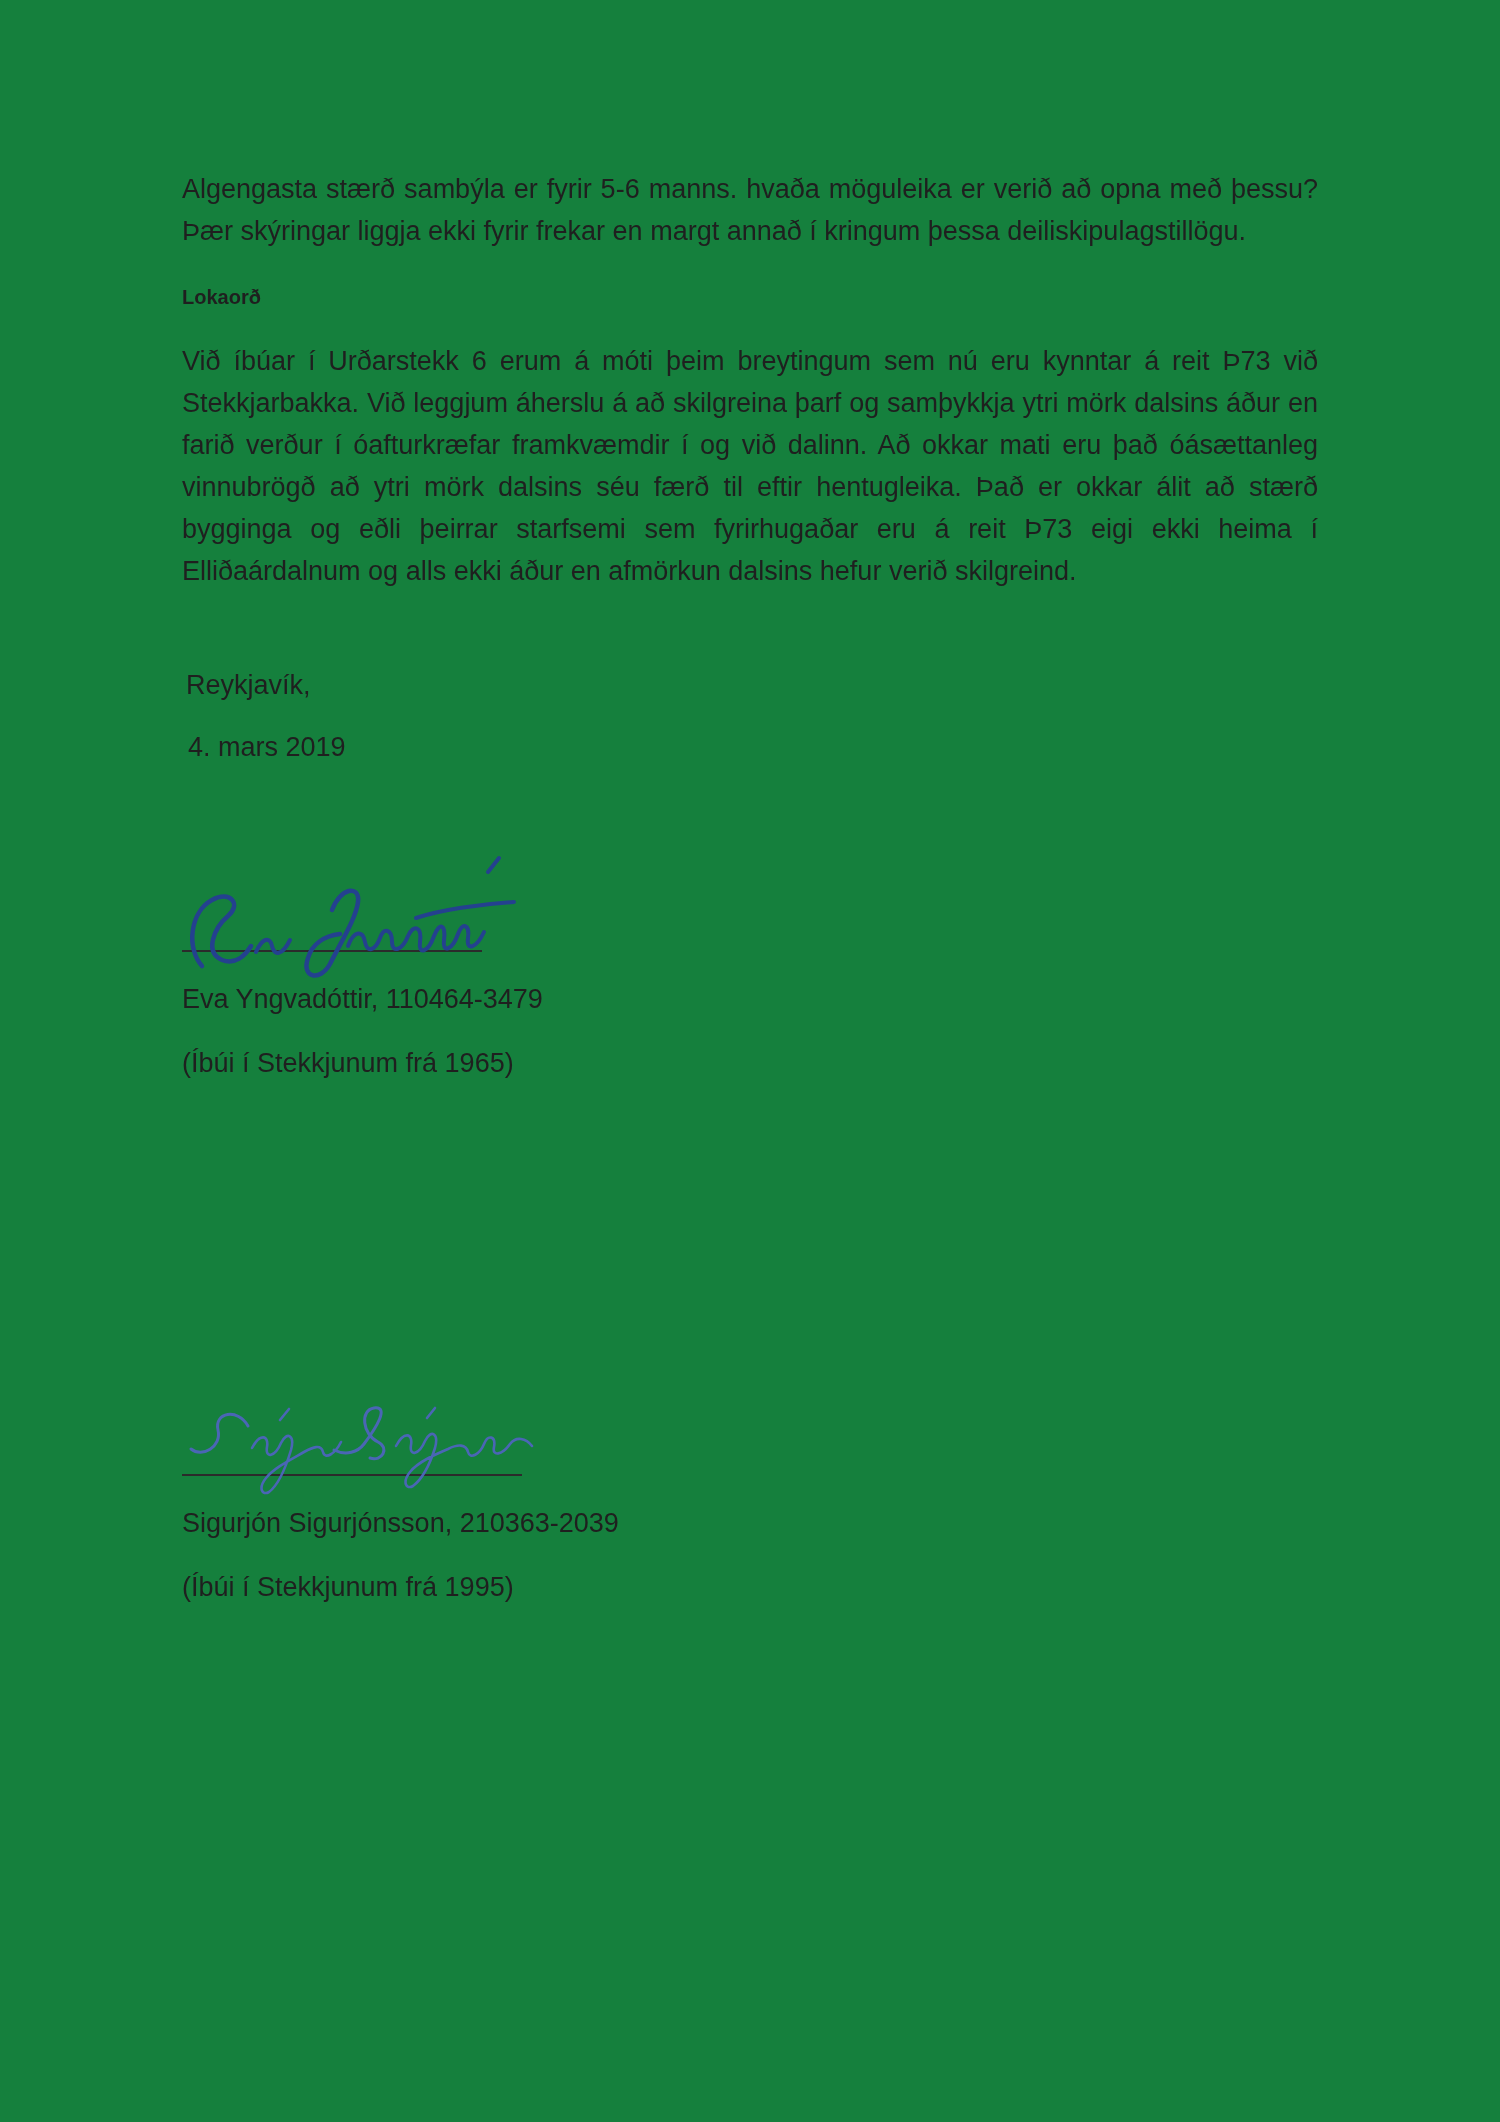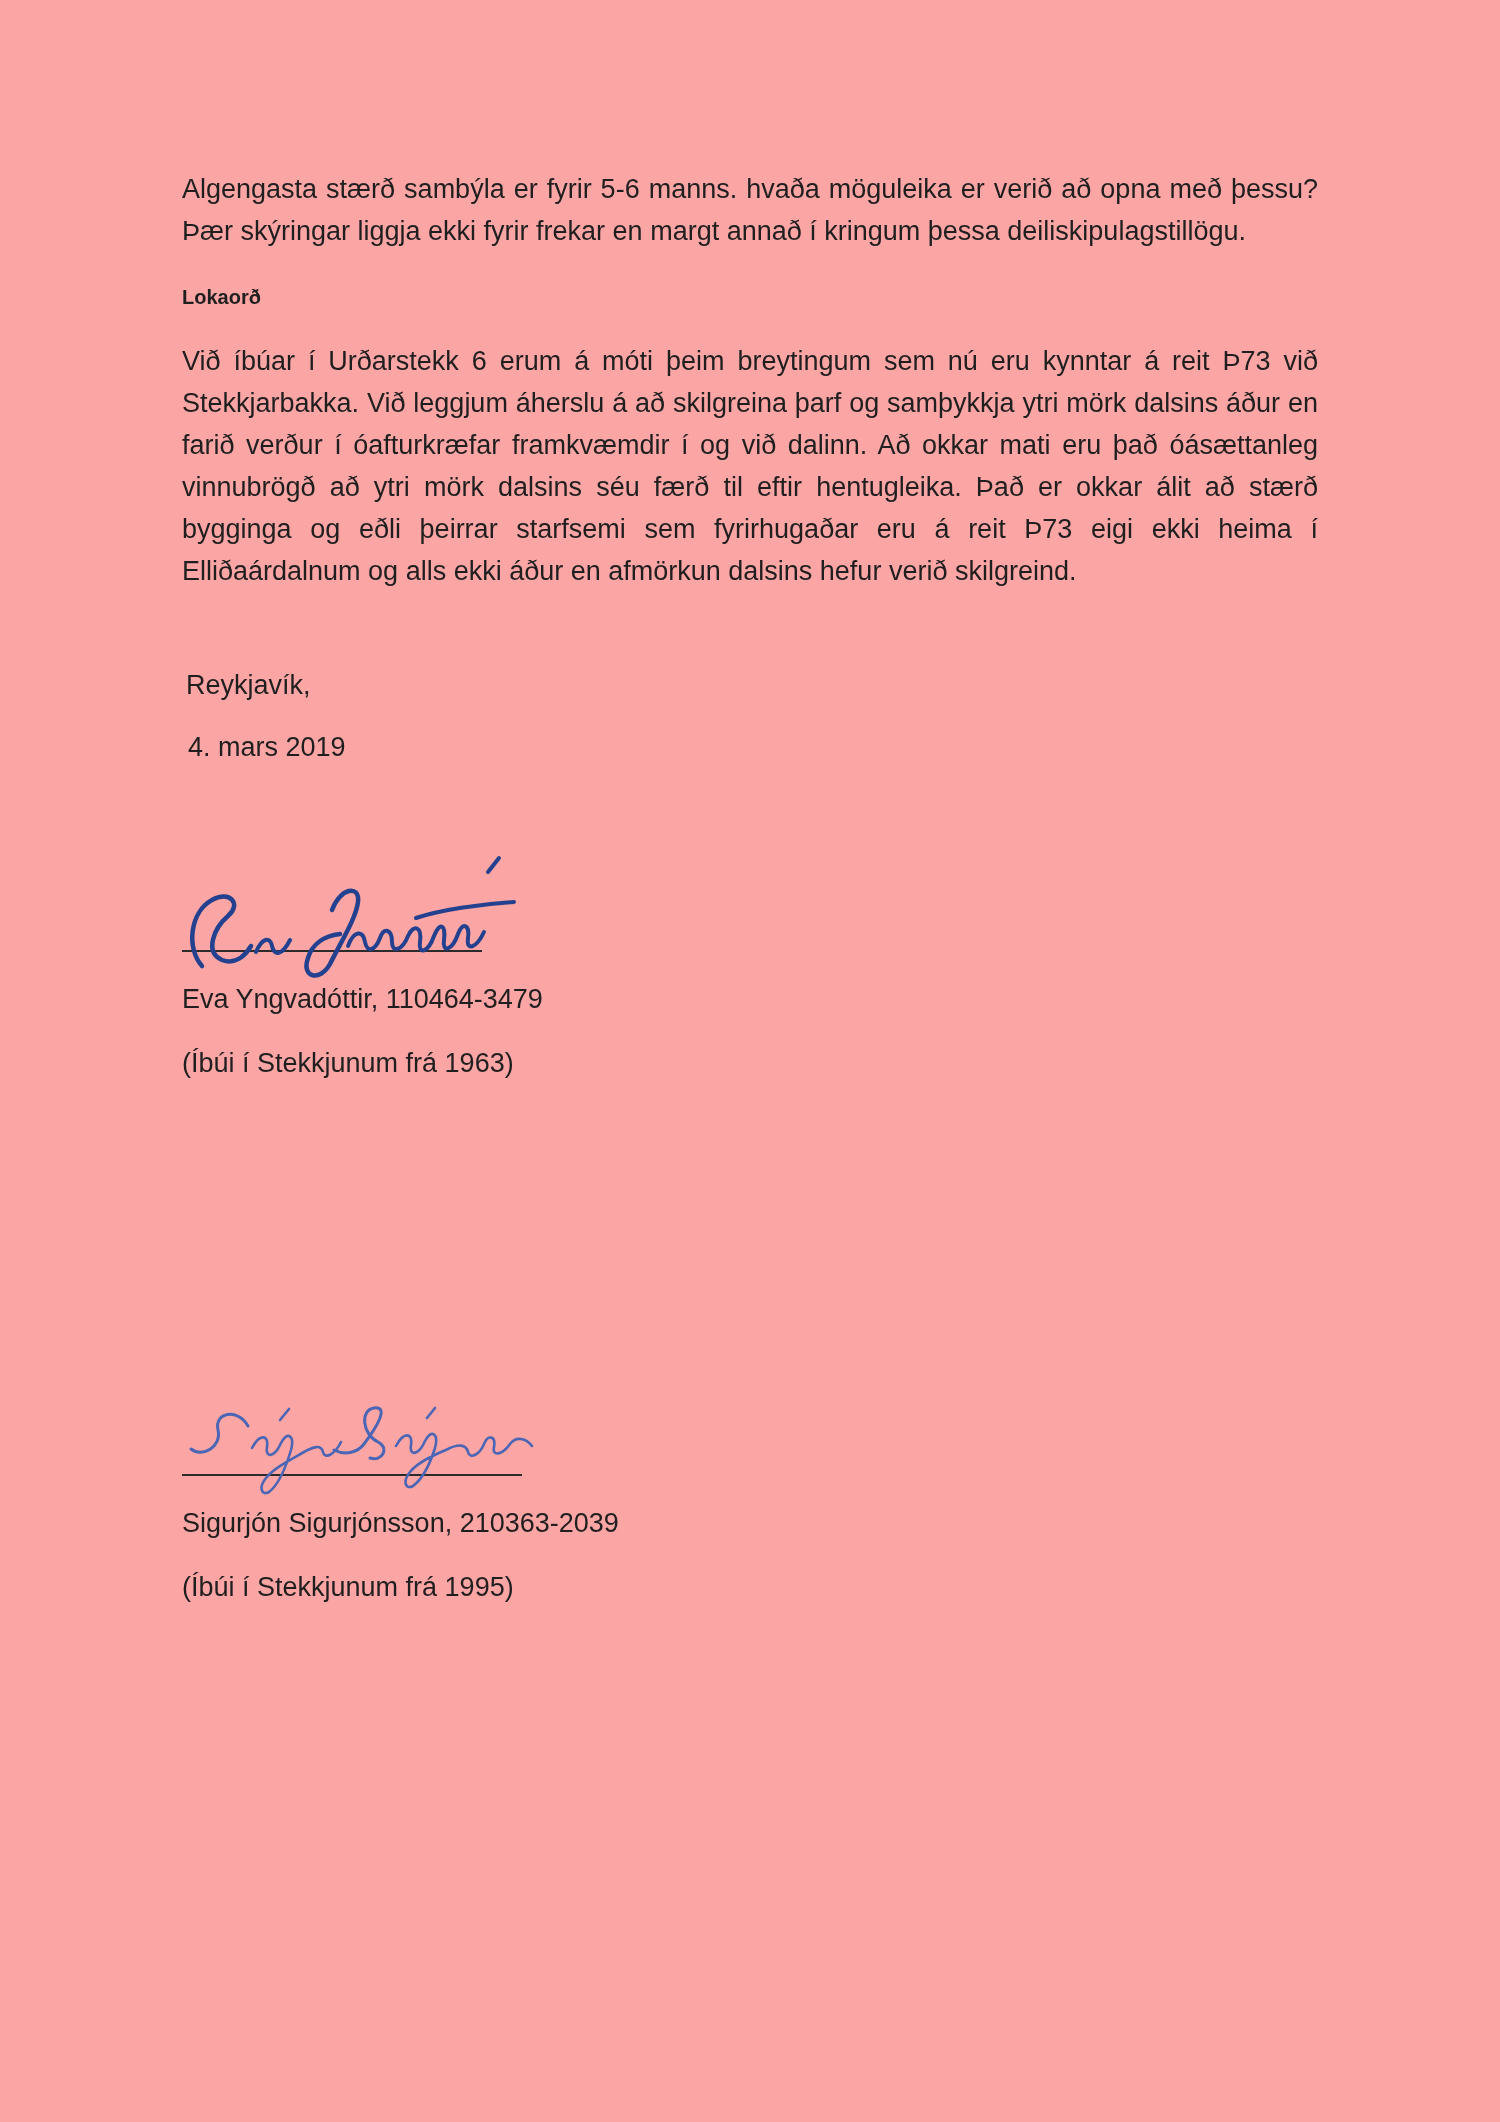--- a/index.html
+++ b/index.html
@@ -5,21 +5,21 @@
   html, body {
     margin: 0;
     padding: 0;
     background: #ffffff;
   }
   .page {
     position: relative;
     width: 1500px;
     height: 2122px;
     margin: 0 auto;
-    background: #fca5a5;
+    background: #15803d;
     box-sizing: border-box;
     padding: 168px 182px 0 182px;
     font-family: "Liberation Sans", "DejaVu Sans", sans-serif;
     font-size: 27px;
     line-height: 42px;
     color: #1f1f1f;
   }
   .para {
     margin: 0 0 24px 0;
     text-align: justify;
@@ -113,21 +113,21 @@
           <path class="ink-eva" stroke-width="4.5" d="M 20 112 C 4 94, 8 58, 30 46 C 48 36, 60 50, 46 62 C 32 74, 22 98, 40 106 C 53 111, 63 102, 69 92"></path>
           <path class="ink-eva" stroke-width="4" d="M 74 98 C 80 84, 88 82, 90 92 C 92 102, 100 102, 108 86"></path>
           <path class="ink-eva" stroke-width="4.5" d="M 150 56 C 158 34, 178 30, 176 48 C 174 64, 160 86, 148 110 C 138 128, 119 124, 126 104 C 130 90, 142 82, 158 80"></path>
           <path class="ink-eva" stroke-width="4" d="M 166 92 C 172 76, 181 76, 183 88 C 185 99, 193 97, 198 84 C 202 73, 210 75, 210 88 C 210 99, 220 97, 226 82 C 232 69, 240 73, 238 88 C 236 101, 246 99, 252 82 C 258 67, 264 71, 262 86 C 260 99, 270 97, 276 80 C 280 68, 288 70, 286 84 C 284 97, 294 95, 302 78"></path>
           <path class="ink-eva" stroke-width="4" d="M 234 64 C 258 56, 298 50, 332 48"></path>
           <path class="ink-eva" stroke-width="4" d="M 306 18 L 317 4"></path>
         </svg>
       </div>
       <div class="sig-line"></div>
       <p class="sig-name">Eva Yngvadóttir, 110464-3479</p>
-      <p class="sig-residence">(Íbúi í Stekkjunum frá 1963)</p>
+      <p class="sig-residence">(Íbúi í Stekkjunum frá 1965)</p>
     </div>
 
     <div class="sig-col right">
       <div class="sig-img">
         <svg class="signature" width="360" height="104" viewBox="0 0 360 104" role="img" aria-label="Sigurjón Sigurjónsson handwritten signature in blue ink">
           <path class="ink-sig" stroke-width="3" d="M 66 26 C 56 8, 32 12, 36 30 C 40 47, 20 58, 9 49"></path>
           <path class="ink-sig" stroke-width="2.6" d="M 70 48 C 78 33, 87 35, 85 47 C 83 59, 93 57, 99 43 C 105 31, 113 35, 109 50 C 103 70, 95 86, 87 92 C 80 96, 76 88, 84 78 C 92 68, 108 60, 122 52 C 131 47, 139 44, 141 52 C 143 60, 153 54, 159 42"></path>
           <path class="ink-sig" stroke-width="2.6" d="M 98 20 L 107 9"></path>
           <path class="ink-sig" stroke-width="3" d="M 152 50 C 164 56, 176 52, 182 44 C 194 28, 208 6, 192 8 C 178 10, 180 34, 196 42 C 208 48, 200 62, 188 58"></path>
           <path class="ink-sig" stroke-width="2.6" d="M 214 46 C 222 31, 231 33, 229 45 C 227 57, 237 55, 243 41 C 249 29, 257 33, 253 48 C 247 67, 239 80, 231 86 C 224 90, 220 82, 228 72 C 236 62, 252 55, 266 49 C 276 44, 284 44, 286 52 C 288 60, 298 54, 302 44 C 306 34, 314 36, 312 47 C 310 57, 320 55, 328 44 C 334 36, 344 38, 350 46"></path>

